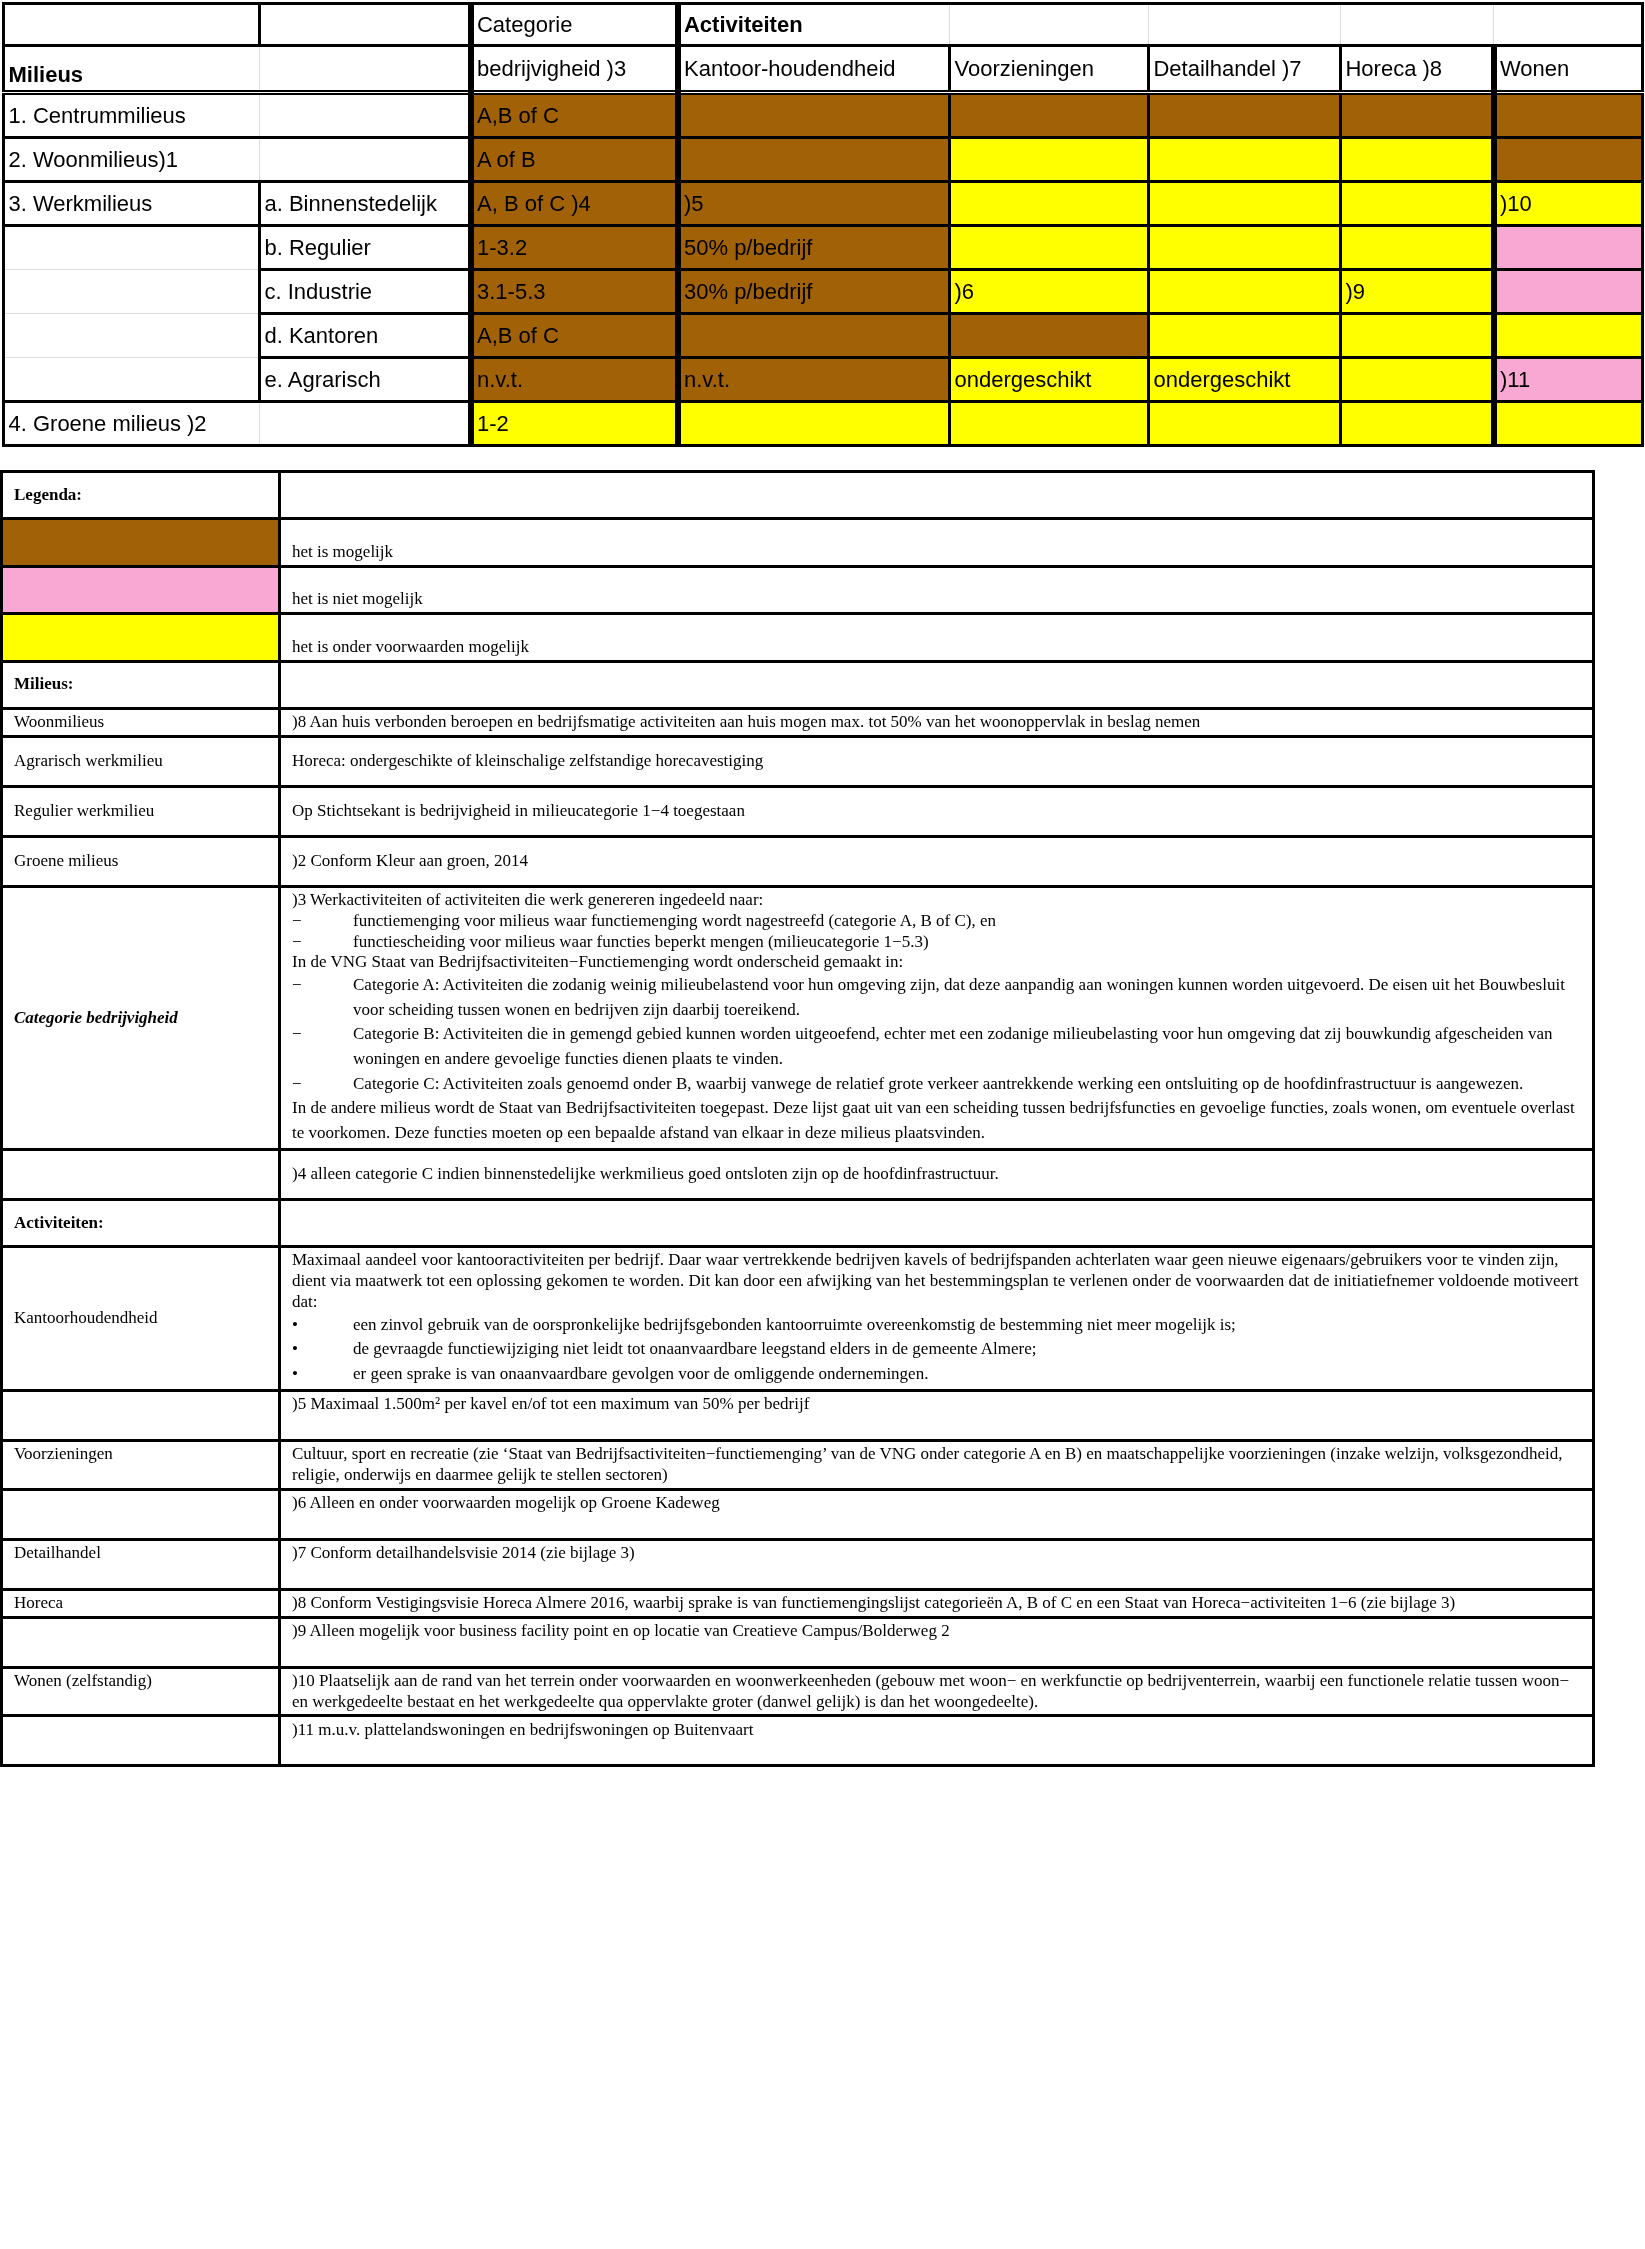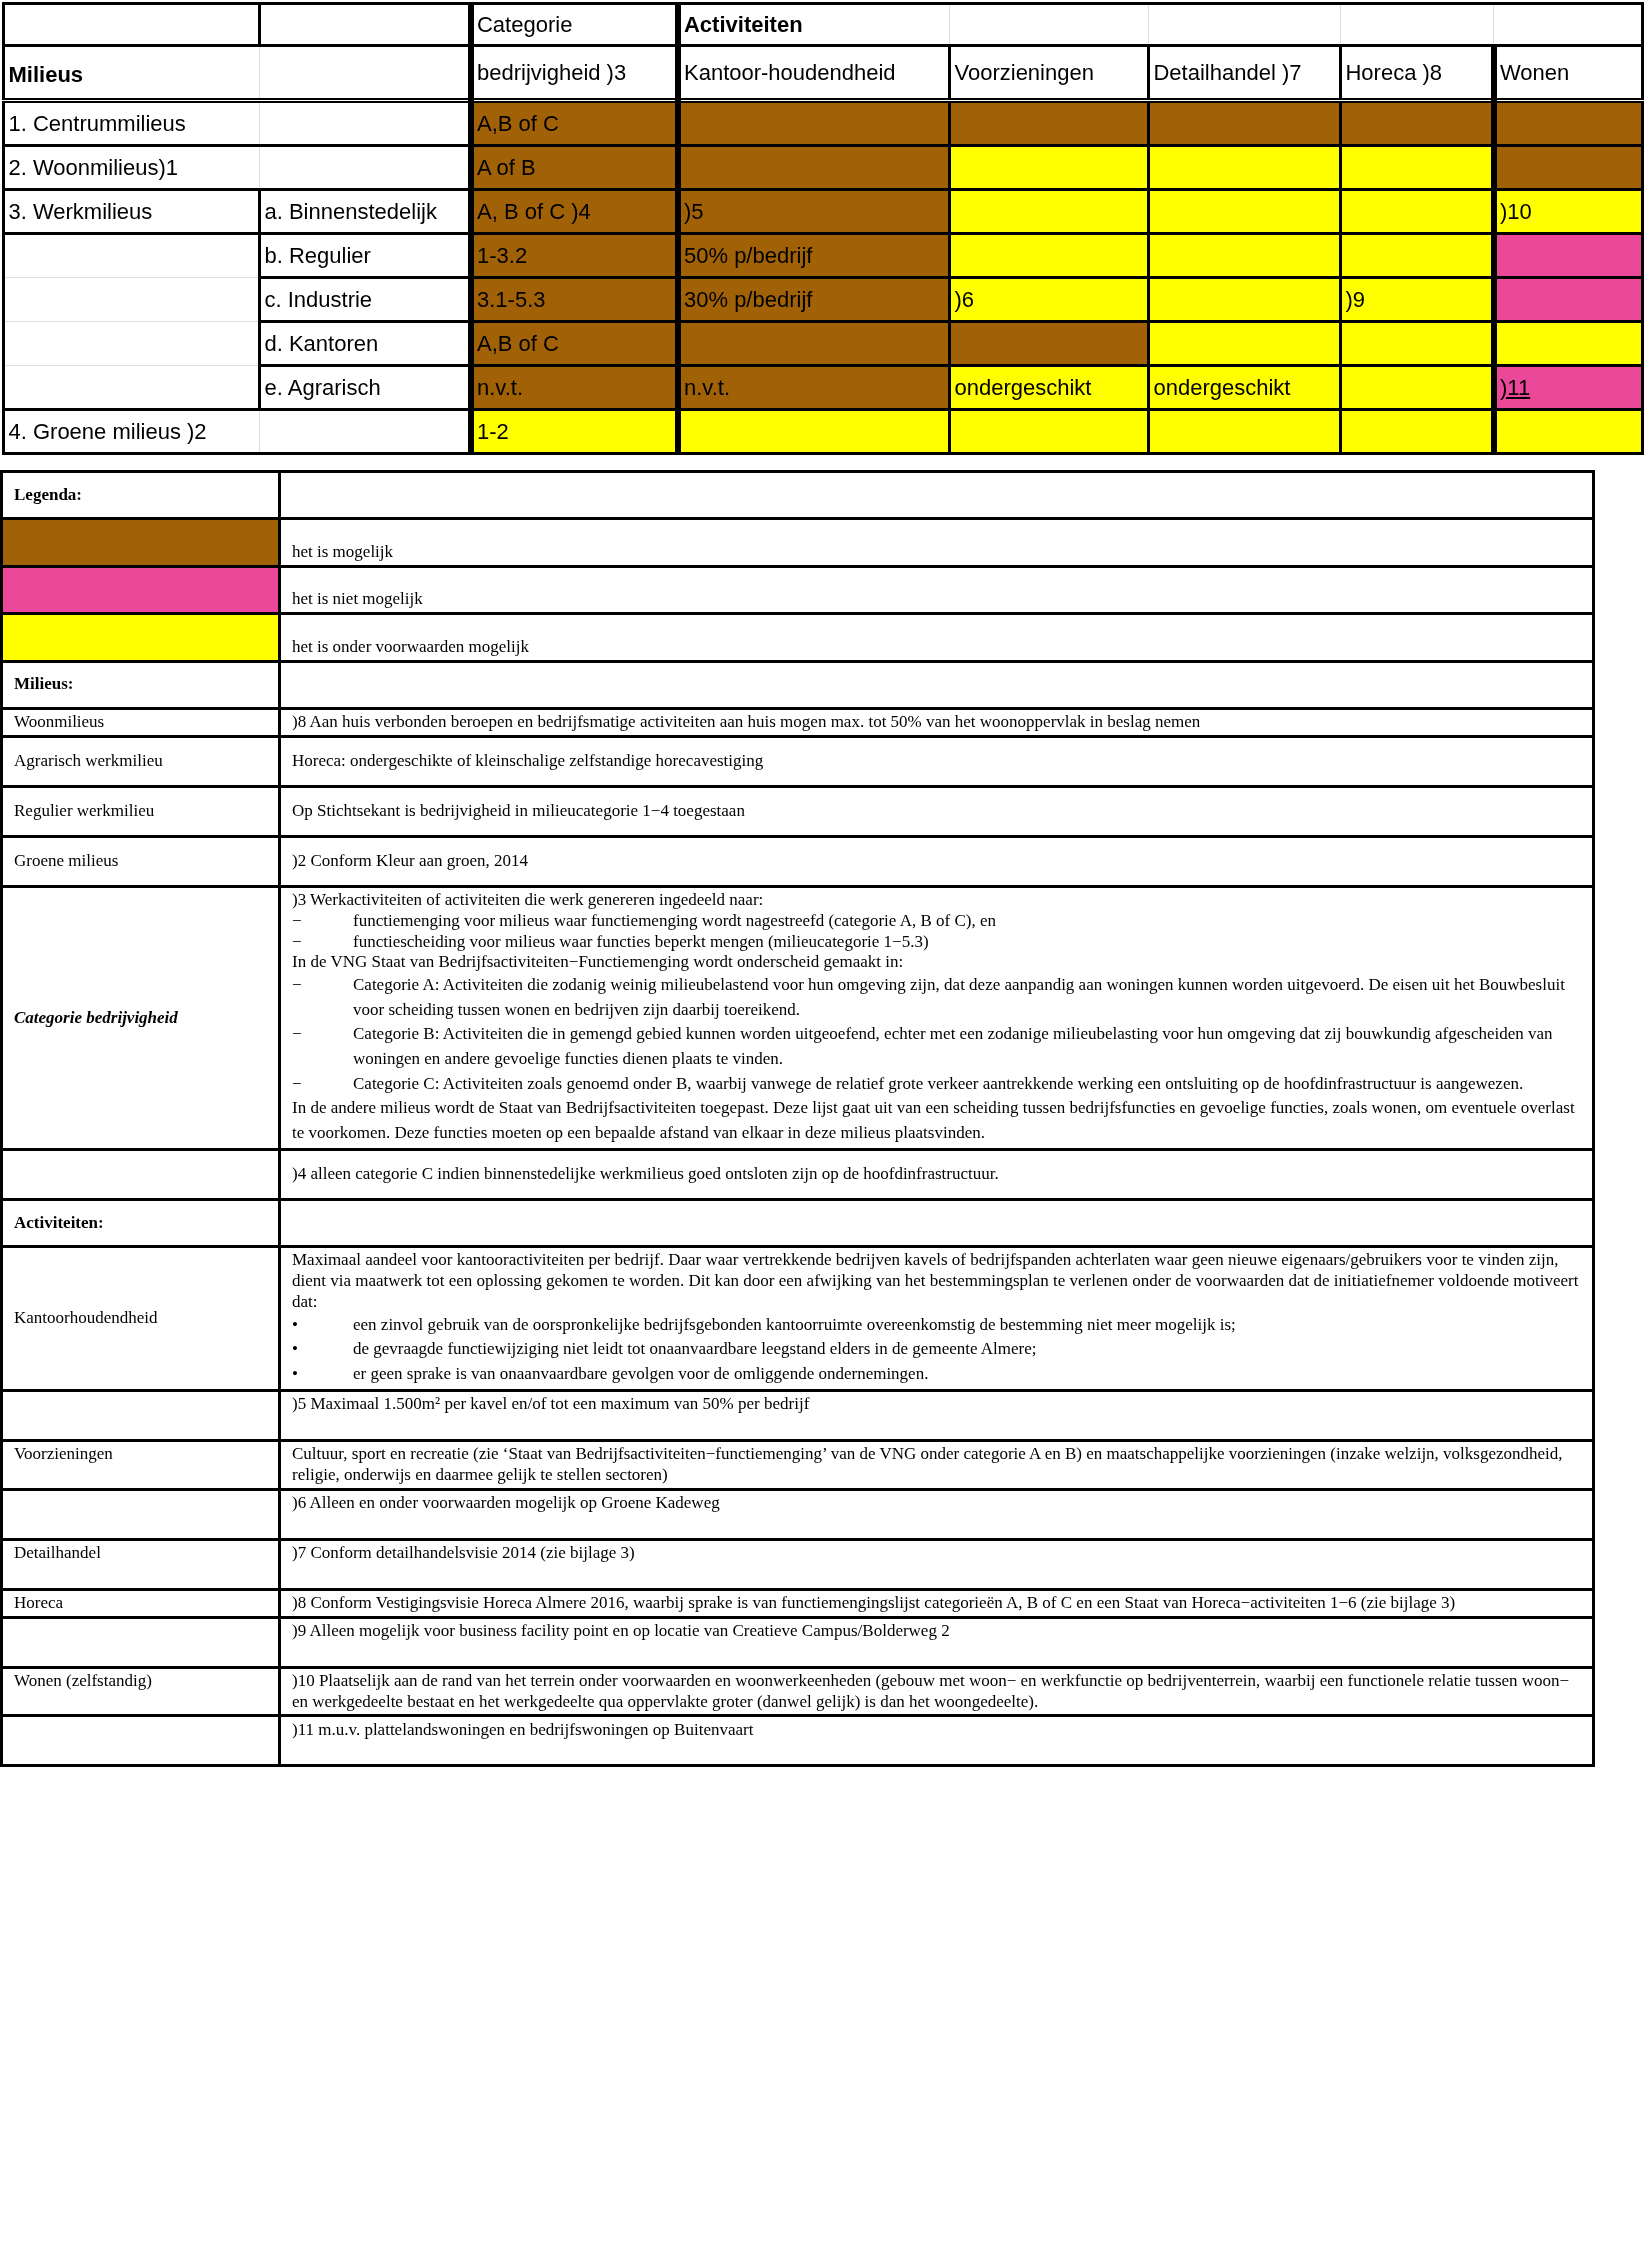--- a/index.html
+++ b/index.html
@@ -14,24 +14,24 @@
   }
   #matrix td { padding: 0 3.3px; height: 41px; overflow: hidden; white-space: nowrap; border: 3.3px solid #000; }
   #matrix tr.hdr1 td { height: 39px; border-top: 3.3px solid #000; }
   #matrix tr.hdr1 td.noline { border-bottom: 1.1px solid #ddd; }
   #matrix tr.hdr2 td { border-bottom: 5.6px double #000; }
   #matrix td.lbl { background: #fff; }
   #matrix td.sub-empty { border-top: 1.1px solid #ddd; border-bottom: 1.1px solid #ddd; }
   #matrix td.center { text-align: left; }
   #matrix td.thick-l { border-left: 6.7px solid #000; }
   #matrix td.bold { font-weight: bold; }
-  #matrix td.valign-b { vertical-align: bottom; padding-bottom: 10px; }
+  #matrix td.valign-b { vertical-align: bottom; padding-bottom: 2px; }
   .g { background: #a16207; }
   .y { background: #FFFF00; }
-  .r { background: #ec4899; text-decoration: underline; }
+  .r { background: #f9a8d4; }
 
   
   #notes {
     position: absolute; left: 0; top: 470px;
     width: 1595px; border-collapse: collapse; table-layout: fixed;
     font-family: "Liberation Serif", serif; font-size: 17px; color: #000; line-height: 1.22;
   }
   #notes td { border: 3.3px solid #000; padding: 2.2px 11px; vertical-align: top; }
   #notes col.c1 { width: 278px; }
   #notes td.swatch { padding: 0; }

